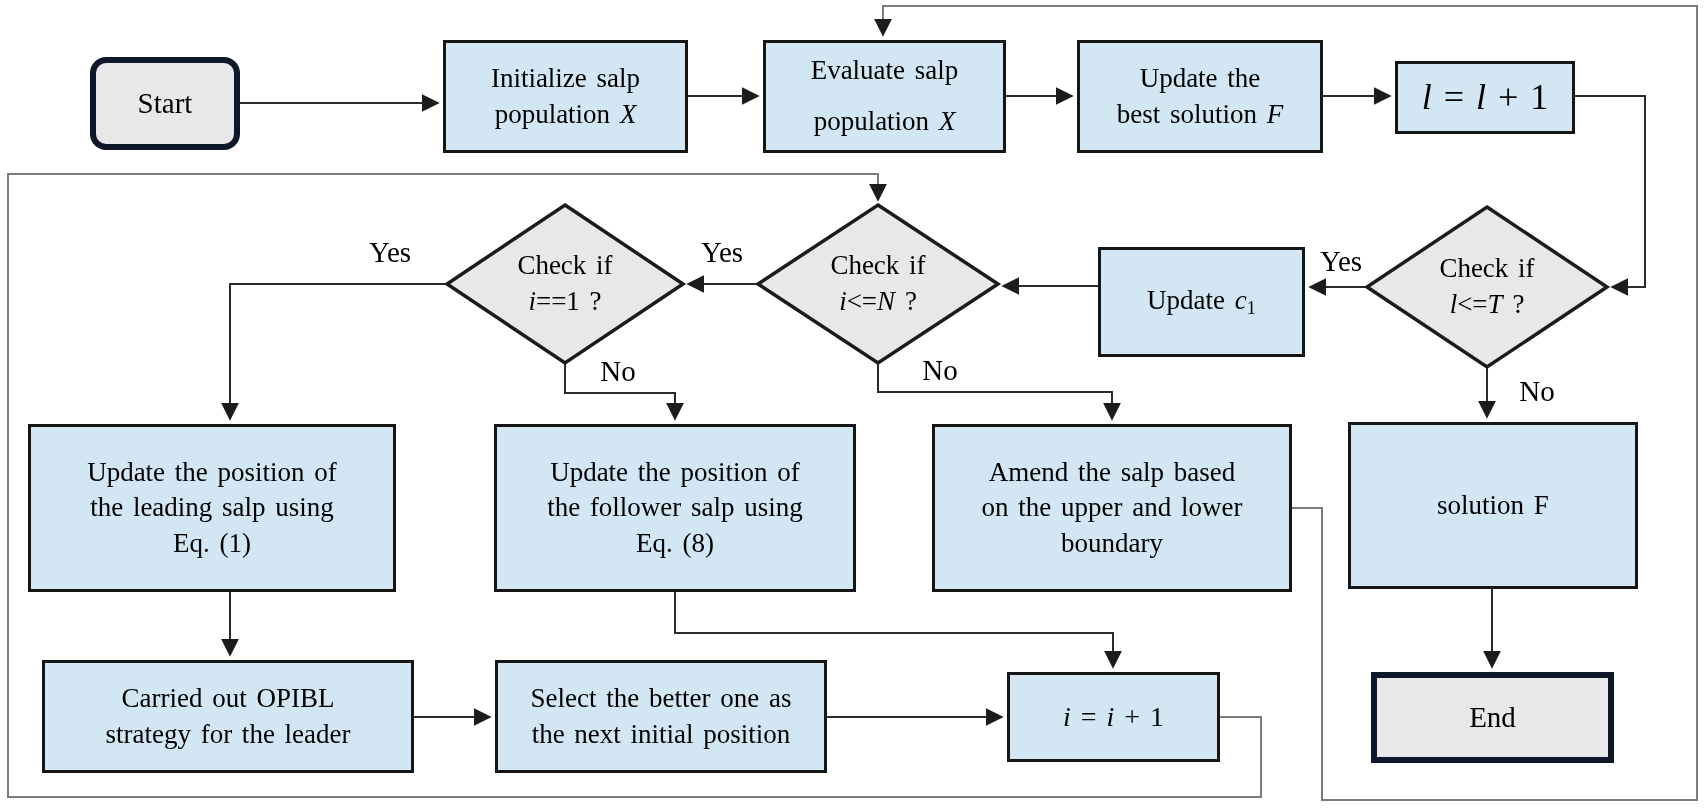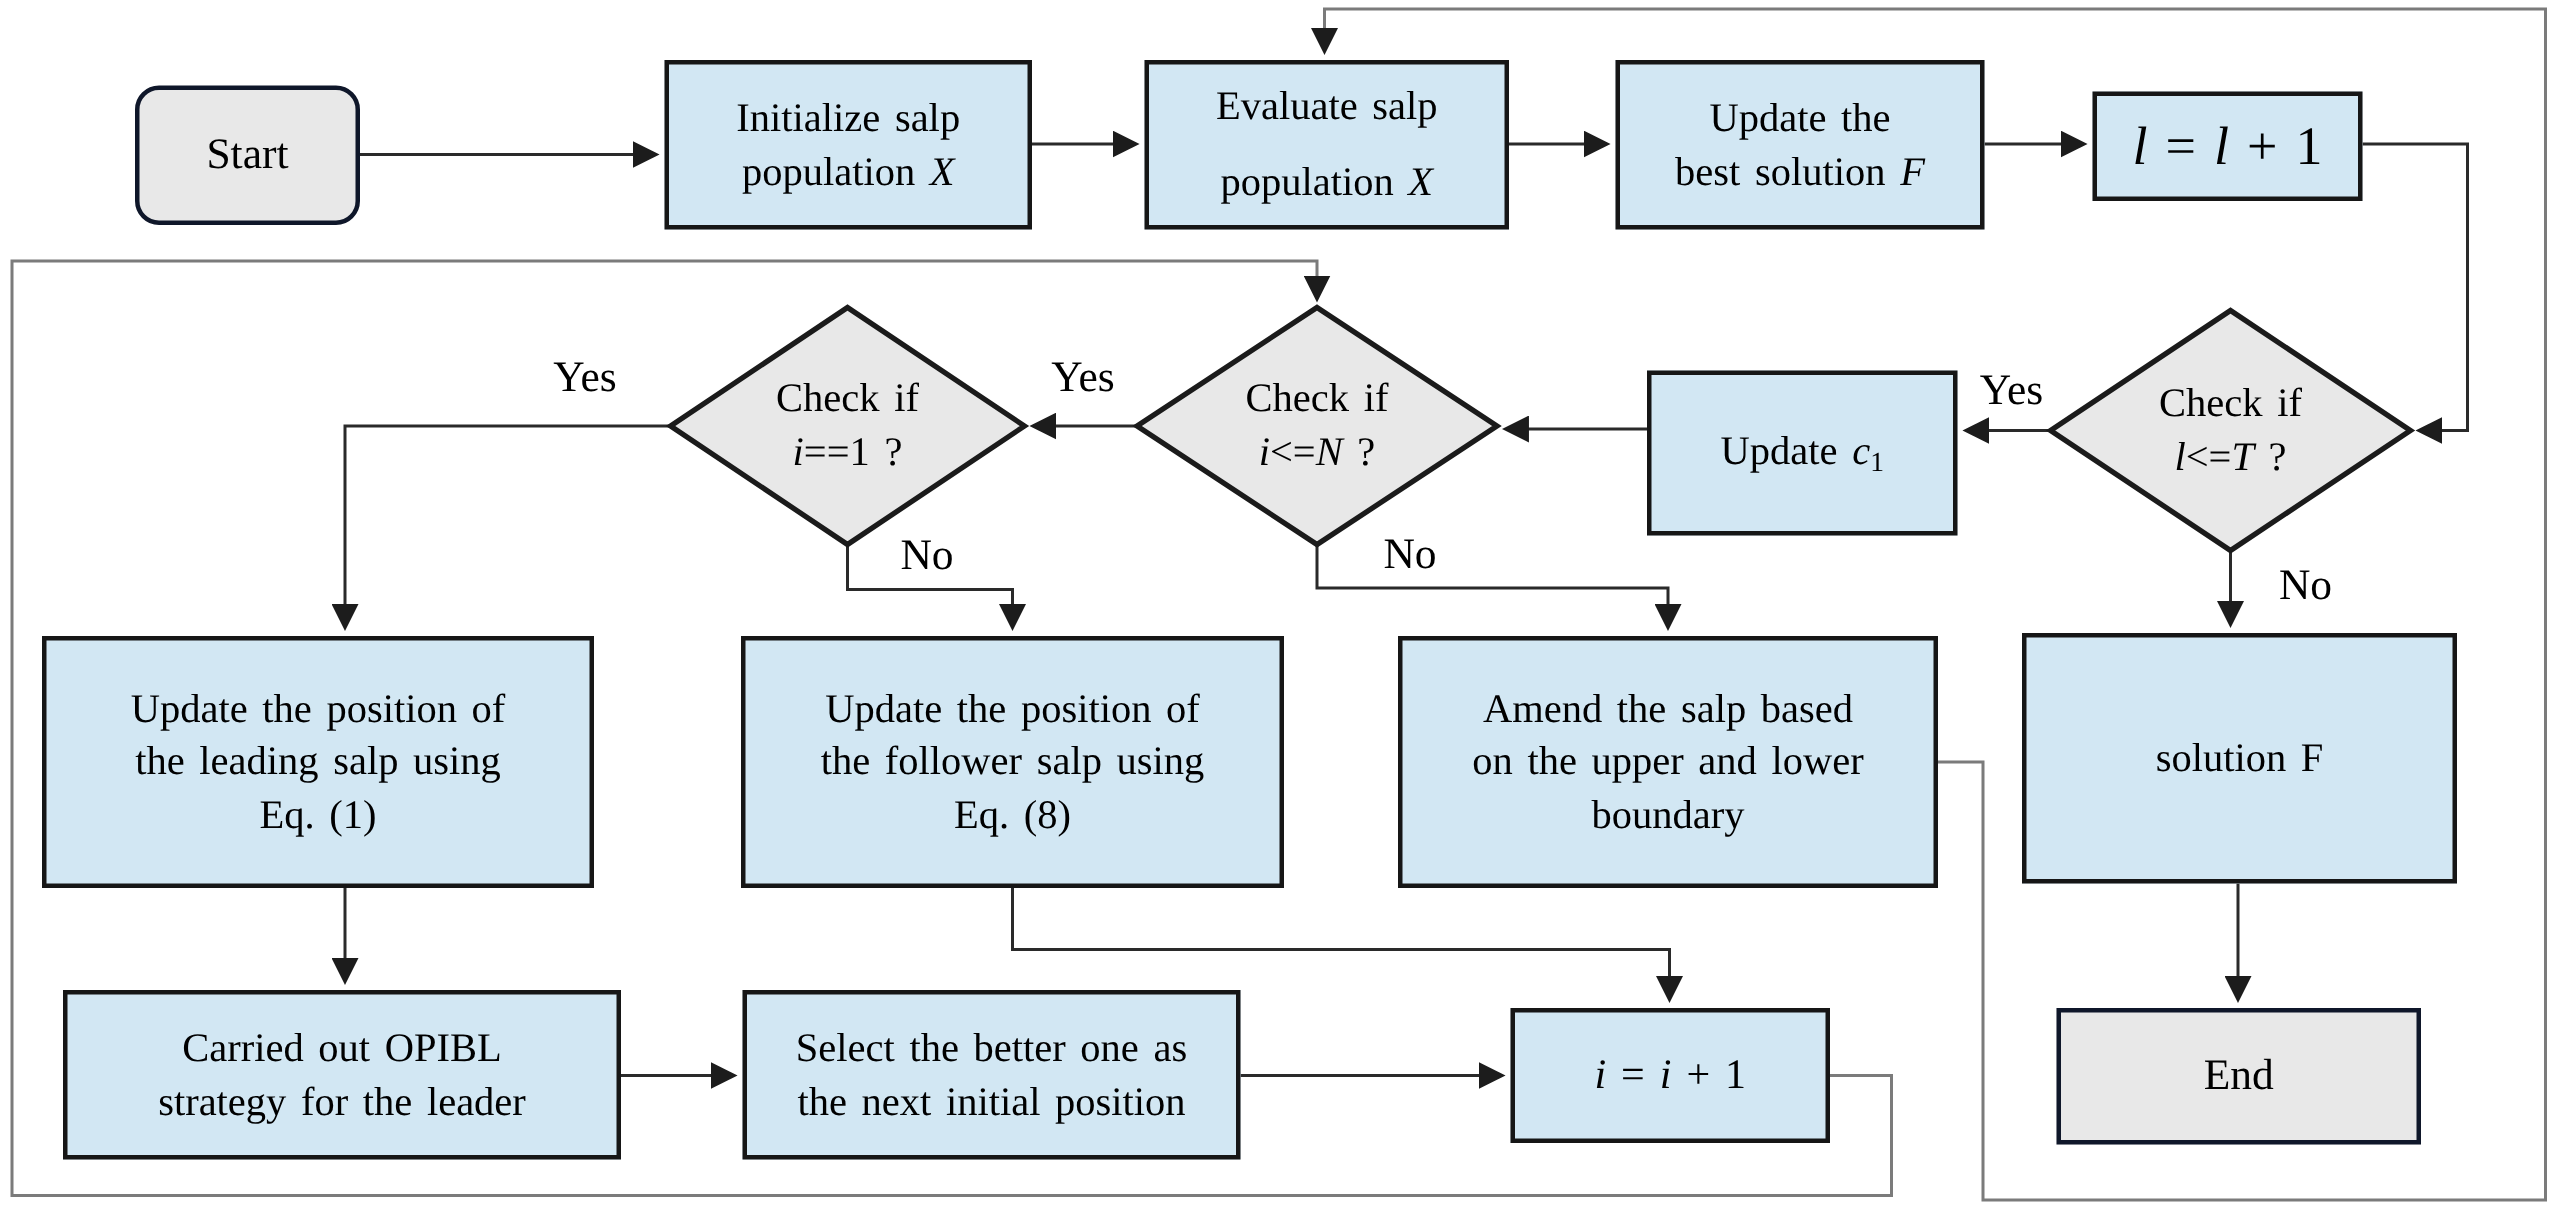--- a/index.html
+++ b/index.html
@@ -12,21 +12,21 @@
   .wire.dark{stroke:#2a2a2a;}
   .wire.gray{stroke:#7b7b7b;}
   .diamond-shape{fill:#e8e8e8;stroke:#1b1b1b;stroke-width:3.5px;}
   .node{
     position:absolute;z-index:2;display:flex;flex-direction:column;
     align-items:center;justify-content:center;text-align:center;
     font-size:27px;line-height:1.32;word-spacing:3px;box-sizing:border-box;
   }
   .node .ln{white-space:pre;}
   .fill-blue{background:#d2e7f3;border:3px solid #161616;}
-  .fill-gray{background:#e8e8e8;border:3px solid #0f172a;}
+  .fill-gray{background:#e8e8e8;border:6px solid #0f172a;}
   .shape-rounded{border-radius:16px;}
   .shape-diamond{background:transparent;border:none;z-index:2;}
   .it{font-style:italic;}
   .sub{font-size:0.68em;vertical-align:-0.28em;}
   .elabel{
     position:absolute;z-index:3;transform:translate(-50%,-50%);
     font-size:29px;white-space:pre;
   }
 </style>
 </head>

